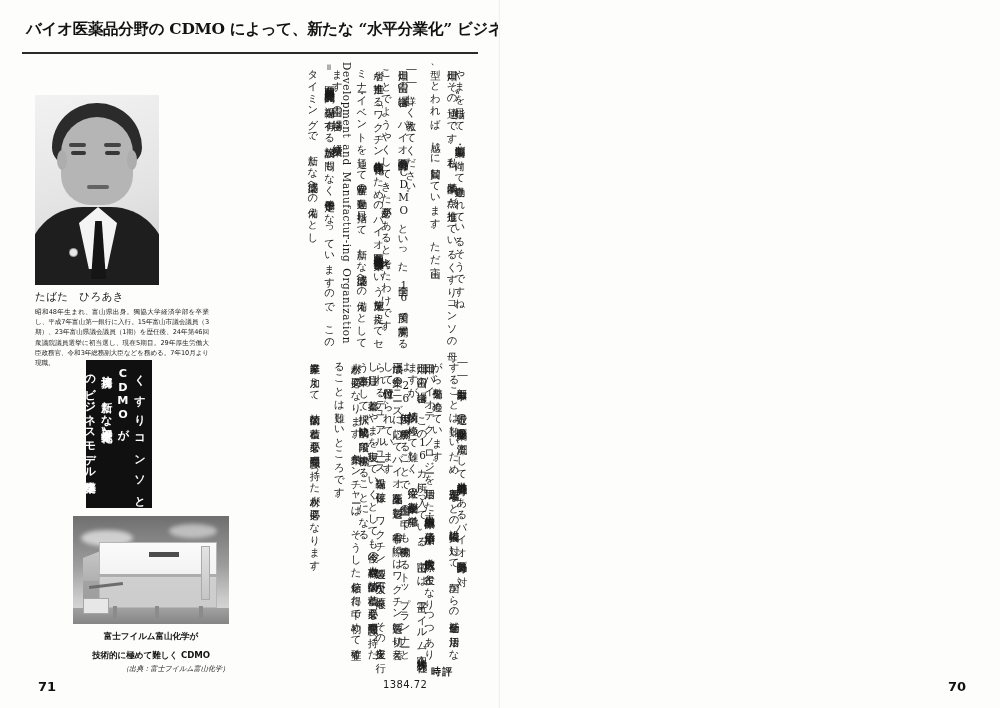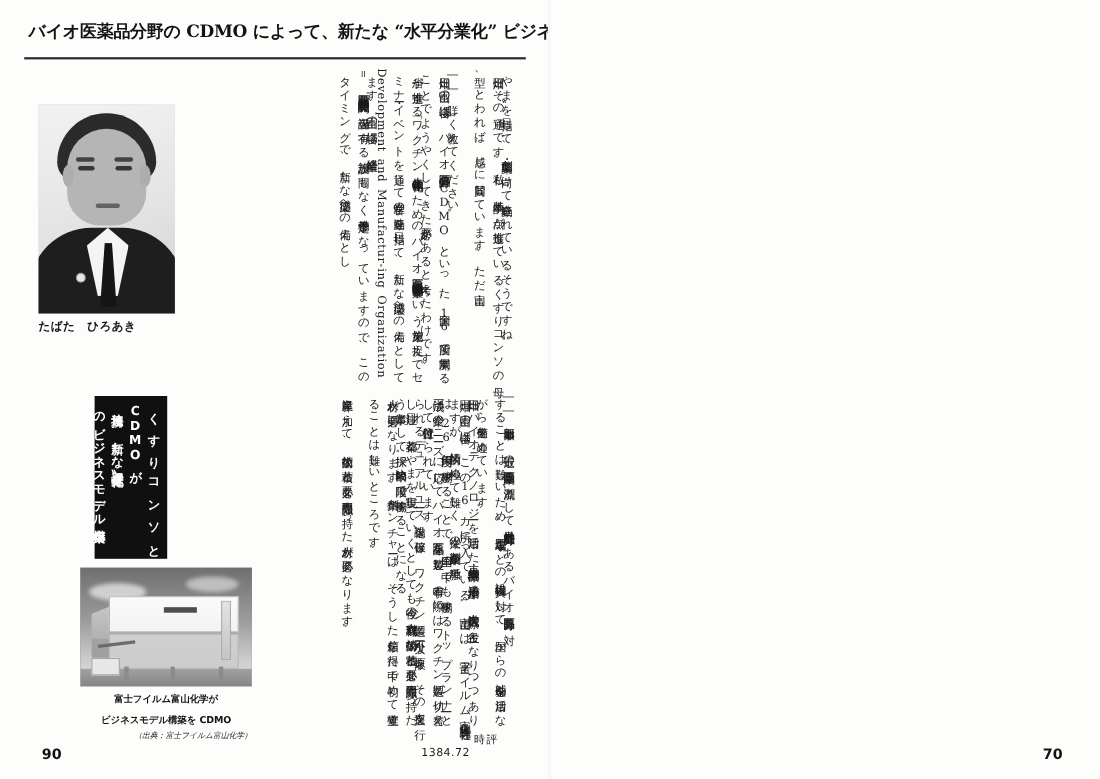--- a/index.html
+++ b/index.html
@@ -193,21 +193,21 @@
     width: 7px; height: 7px;
     background: #e8e8e4;
     border-radius: 50%;
     box-shadow: 0 0 0 1px #9a9a96;
   }
 
   .portrait-name {
     margin-top: 5px;
     font-family: "DejaVu Sans", "Liberation Sans", sans-serif;
     font-size: 10.5px;
-    font-weight: bold;
+    font-weight: normal;
     color: #141414;
     letter-spacing: 0.4px;
   }
   .portrait-bio {
     margin-top: 3px;
     width: 174px;
     font-family: "DejaVu Sans", "Liberation Sans", sans-serif;
     font-size: 6.6px;
     line-height: 1.55;
     color: #222;
@@ -364,21 +364,21 @@
   .footer-pageno {
     font-family: "DejaVu Sans", "Liberation Sans", sans-serif;
     font-size: 13px;
     font-weight: bold;
     color: #111;
   }
   .f-left-no  { position: absolute; left: 38px;  bottom: 14px; }
   .f-left-mag { position: absolute; left: 383px; bottom: 18px; }
   .f-right-no { position: absolute; right: 34px; bottom: 14px; }
 
-  .mag-name { font-weight: normal; letter-spacing: 1.2px; padding-left: 48px; }
+  .mag-name { font-weight: bold; letter-spacing: 1.2px; padding-left: 48px; }
 </style>
 </head>
 <body>
 
 <div class="spread">
 
   <div class="page page-left">
 
     <div class="runhead">
       <div class="runhead-title">バイオ医薬品分野の CDMO によって、新たな “水平分業化” ビジネスモデル構築を</div>
@@ -396,20 +396,21 @@
         <div class="brow-l"></div>
           <div class="brow-r"></div>
         <div class="eye-l"></div>
           <div class="eye-r"></div>
         <div class="mouth"></div>
         <div class="shirt"></div>
         <div class="tie"></div>
         <div class="pin"></div>
       </div>
       <div class="portrait-name">たばた　ひろあき</div>
+      <div class="portrait-bio">昭和48年生まれ、富山県出身。獨協大学経済学部を卒業し、平成7年富山第一銀行に入行。15年富山市議会議員（3期）、23年富山県議会議員（1期）を歴任後、24年第46回衆議院議員選挙に初当選し、現在5期目。29年厚生労働大臣政務官、令和3年総務副大臣などを務める。7年10月より現職。</div>
     </div>
 
     <div class="lp-body-top">
       <div class="col">
           <div class="vtext">やま〟を目指して、創薬・製薬に向けて連動されているそうですね。</div>
         </div>
       <div class="col">
           <div class="vtext">田畑　その通りです。私も、基本的に点が推進しているくすりコンソの母型、とわれば、感じに賛同しています。ただ富山</div>
         </div>
       <div class="col">
@@ -451,21 +452,21 @@
         <div class="band"></div>
         <div class="logo"></div>
         <div class="fin"></div>
         <div class="bar"></div>
         <div class="stilt1"></div>
           <div class="stilt2"></div>
           <div class="stilt3"></div>
         <div class="hut"></div>
       </div>
       <div class="building-cap">富士フイルム富山化学が</div>
-      <div class="building-cap">ビジネスモデル構築を CDMO</div>
+      <div class="building-cap">技術的に極めて難しく CDMO</div>
       <div class="building-src">（出典：富士フイルム富山化学）</div>
     </div>
 
     <div class="lp-body-bottom">
       <div class="col">
           <div class="vtext">――新田知事も、最近の医薬品産業の潮流として世界的成長分野であるバイオ医薬品分野に対</div>
         </div>
       <div class="col">
           <div class="vtext">することは難しいため、製造工場などの設備投資に対して、国からの補助金を活用しながら整備を進めています。</div>
         </div>
@@ -490,21 +491,21 @@
       <div class="col"></div>
       <div class="col"></div>
       <div class="col"></div>
       <div class="col"></div>
       <div class="col"></div>
       <div class="col"></div>
       <div class="col"></div>
       <div class="col"></div>
     </div>
 
-    <div class="footer-pageno f-left-no">90</div>
+    <div class="footer-pageno f-left-no">71</div>
     <div class="footer f-left-mag">
       <span class="mag-name">時評</span>
       <span>1384.72</span>
     </div>
   </div>
 
   <div class="gutter"></div>
 
   <div class="page page-right">
 

